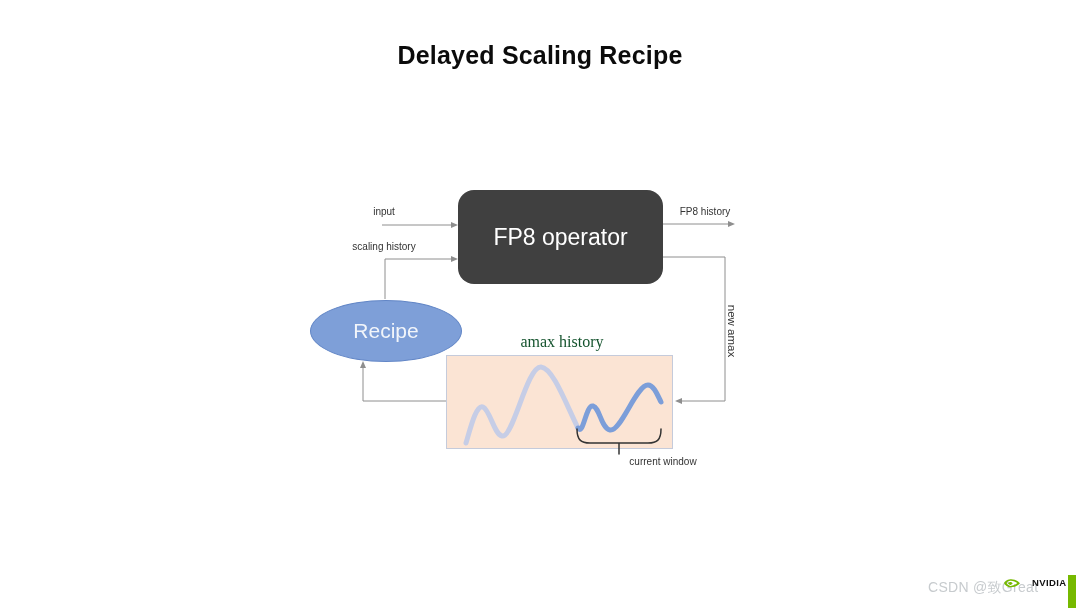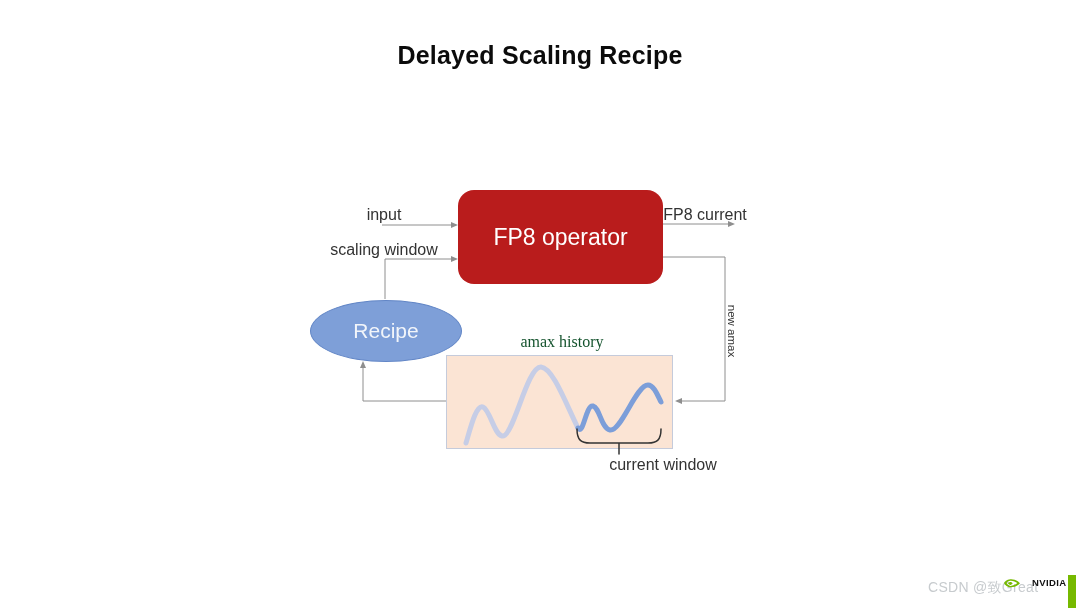--- a/index.html
+++ b/index.html
@@ -24,21 +24,21 @@
     letter-spacing: 0.2px;
   }
   .svg-layer {
     left: 0; top: 0;
     width: 1080px; height: 608px;
     pointer-events: none;
   }
   .node-fp8 {
     left: 458px; top: 190px;
     width: 205px; height: 94px;
-    background: #b91c1c;
+    background: #404040;
     border-radius: 16px;
     display: flex; align-items: center; justify-content: center;
     color: #ffffff;
     font-size: 23px;
   }
   .node-recipe {
     left: 310px; top: 300px;
     width: 152px; height: 62px;
     background: #7e9fd8;
     border: 1.5px solid #6286c6;
@@ -47,21 +47,21 @@
     color: #f2f5fa;
     font-size: 21px;
   }
   .node-amax {
     left: 446px; top: 355px;
     width: 227px; height: 94px;
     background: #fbe4d4;
     border: 1px solid #c5cbdb;
   }
   .edge-label {
-    font-size: 16px;
+    font-size: 10px;
     color: #333333;
     white-space: nowrap;
     transform: translateX(-50%);
   }
   .lbl-input          { left: 384px; top: 206px; }
   .lbl-scaling-factor { left: 384px; top: 241px; }
   .lbl-fp8-output     { left: 705px; top: 206px; }
   .lbl-current-window { left: 648px; top: 456px; margin-left: 15px; }
   .lbl-new-amax {
     left: 732px; top: 331px;
@@ -138,22 +138,22 @@
     <polygon points="360,368 363,361 366,368" fill="#8e8e8e"></polygon>
 
     <path d="M466,443 C470,430 476,404 483,407 C490,410 494,434 502,436 C513,439 527,366 541,367 C553,368 566,404 578,428" stroke="#c6cde6" stroke-width="5" fill="none" stroke-linecap="round"></path>
 
     <path d="M578,428 C583,437 586,404 593,406 C600,408 601,428 610,430 C621,432 636,385 648,385 C654,385 658,396 661,402" stroke="#7c9ed9" stroke-width="5" fill="none" stroke-linecap="round"></path>
 
     <path d="M577,429 C577,440 581,443 590,443 L648,443 C657,443 661,440 661,429 M619,443 V454" stroke="#333333" stroke-width="1.5" fill="none" stroke-linecap="round"></path>
   </svg>
 
   <div class="abs edge-label lbl-input">input</div>
-  <div class="abs edge-label lbl-scaling-factor">scaling window</div>
-  <div class="abs edge-label lbl-fp8-output">FP8 current</div>
+  <div class="abs edge-label lbl-scaling-factor">scaling history</div>
+  <div class="abs edge-label lbl-fp8-output">FP8 history</div>
   <div class="abs lbl-new-amax">new amax</div>
   <div class="abs edge-label lbl-current-window">current window</div>
 
   <div class="abs watermark">CSDN @致Great</div>
   <div class="abs nvidia-logo">
     <svg width="16" height="12" viewBox="0 0 16 12">
       <path d="M6.2,2.2 C2.8,2.4 0.4,4.6 0,6 C1.2,8.6 3.8,10.3 6.6,10.2 C6.6,10.2 6.6,9.4 6.6,8.9 C4.6,8.7 3.2,7.5 2.6,6.1 C3.4,4.7 4.8,3.8 6.2,3.8 L6.2,4.9 C5.3,5 4.4,5.6 4,6.2 C4.7,7.2 5.6,7.8 6.6,7.9 L6.6,10.2 C9.8,10.4 13.6,8.9 16,6.2 C13.4,3.2 9.6,1.9 6.2,2.2 Z M6.2,3.8 C8.8,3.6 11.6,4.6 13.3,6.1 C11.5,7.8 8.8,8.9 6.6,8.9 L6.6,7.9 C7.5,7.7 8.3,7 8.7,6.3 C8,5.3 7.1,4.9 6.2,4.9 Z" fill="#76b900"></path>
     </svg>
     <span class="nvidia-wordmark">NVIDIA</span>
   </div>

